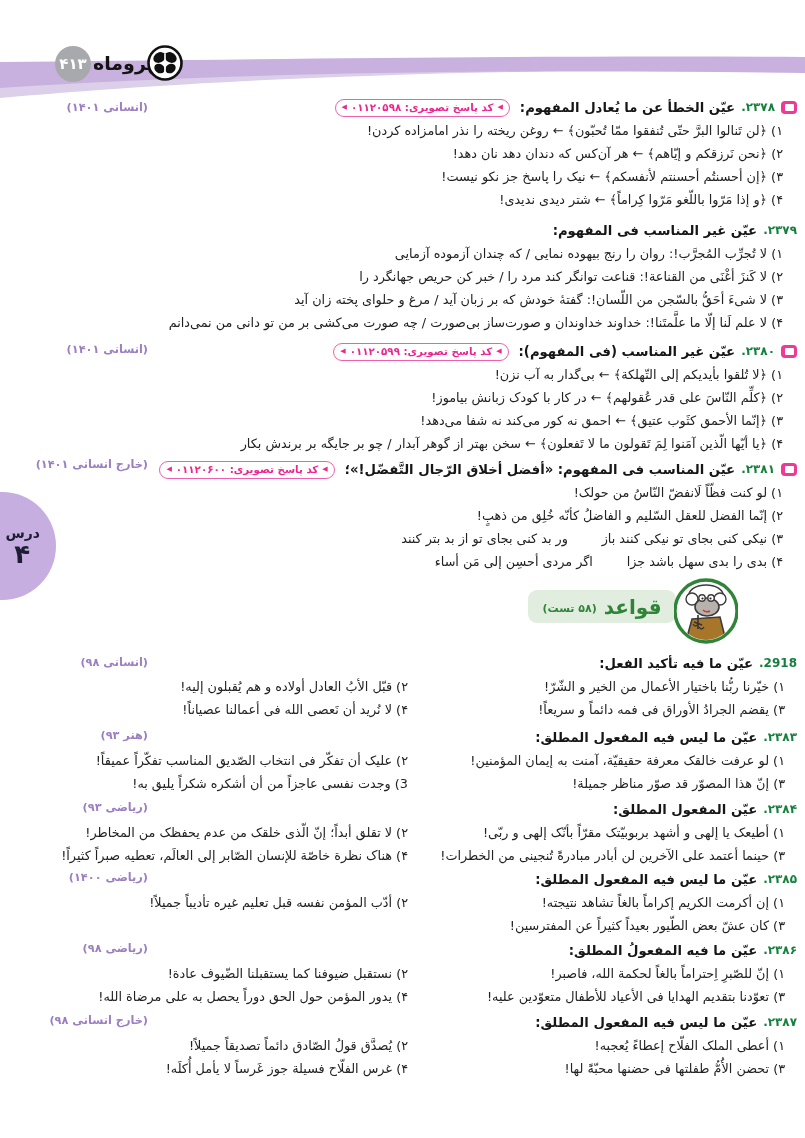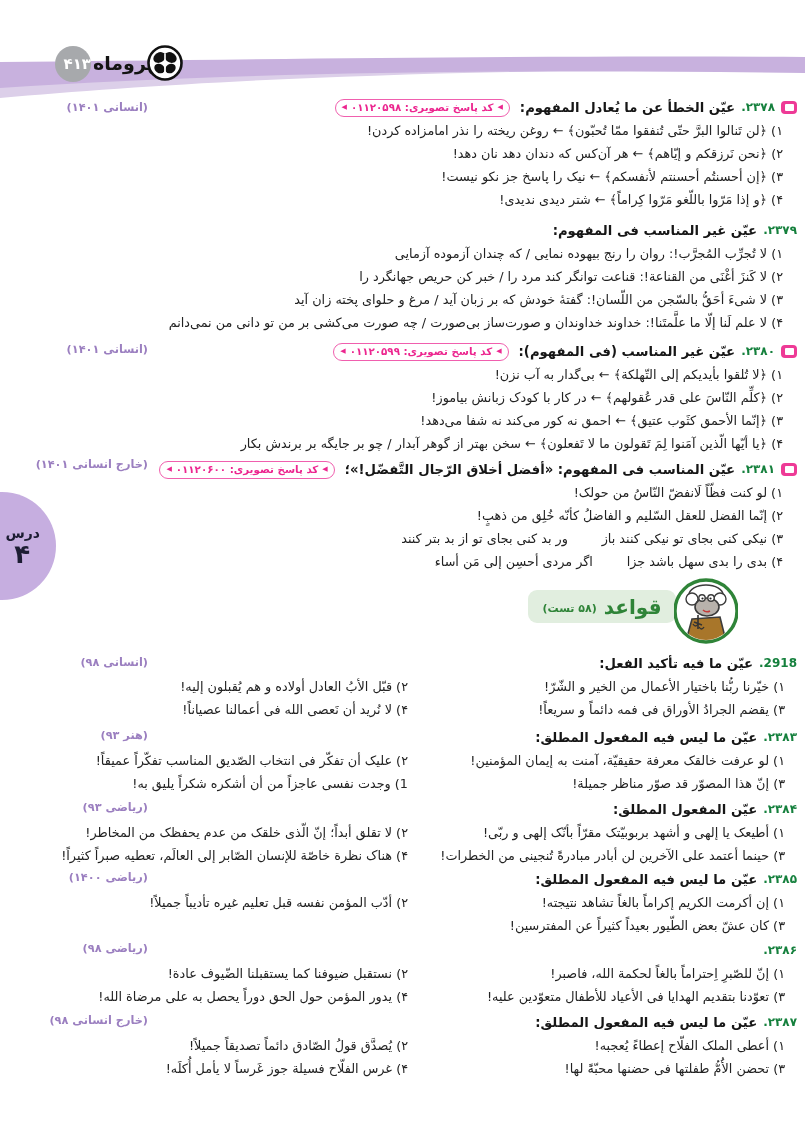--- a/index.html
+++ b/index.html
@@ -4,21 +4,21 @@
 <style>
   html,body{margin:0;padding:0;}
   body{
     width:805px;height:1138px;position:relative;background:#ffffff;
     font-family:"DejaVu Sans",sans-serif;color:#1d1d1f;overflow:hidden;
   }
   
   .ribbon-svg{position:absolute;top:0;left:0;}
   .page-circle{
     position:absolute;left:55px;top:46px;width:36px;height:36px;border-radius:50%;
-    background:#a7a9ac;color:#fff;display:flex;align-items:center;justify-content:flex-end;
+    background:#a7a9ac;color:#fff;display:flex;align-items:center;justify-content:center;
     font-size:15px;font-weight:bold;z-index:4;
   }
   .brand-text{
     position:absolute;left:93px;top:52px;font-size:19px;font-weight:bold;color:#141414;
     z-index:4;direction:rtl;
   }
   .butterfly{position:absolute;left:146px;top:44px;z-index:4;}
   
   .lesson-tab{
     position:absolute;left:-52px;top:492px;width:108px;height:108px;border-radius:50%;
@@ -232,21 +232,21 @@
       </div>
     <div class="g-cell-l">
         <div class="opt">۲) علیک أن تفکّر فی انتخاب الصّدیق المناسب تفکّراً عمیقاً!</div>
       </div>
   </div>
   <div class="g-row">
     <div class="g-cell-r">
         <div class="opt">۳) إنّ هذا المصوّر قد صوّر مناظر جمیلة!</div>
       </div>
     <div class="g-cell-l">
-        <div class="opt">1) وجدت نفسی عاجزاً من أن أشکره شکراً یلیق به!</div>
+        <div class="opt">3) وجدت نفسی عاجزاً من أن أشکره شکراً یلیق به!</div>
       </div>
   </div>
 </div>
 
 <div class="gq" style="top:798px">
   <div class="q-head">
     <span class="q-num">۲۳۸۴.</span>
     <span class="q-stem"><span>عیّن المفعول المطلق:</span><span class="u"></span><span></span></span>
   </div>
   <div class="g-row">
@@ -283,20 +283,21 @@
   <div class="g-row">
     <div class="g-cell-r">
         <div class="opt">۳) کان عشّ بعض الطّیور بعیداً کثیراً عن المفترسین!</div>
       </div>
   </div>
 </div>
 
 <div class="gq" style="top:939px">
   <div class="q-head">
     <span class="q-num">۲۳۸۶.</span>
+    <span class="q-stem"><span>عیّن ما فیه المفعولُ المطلق:</span><span class="u"></span><span></span></span>
   </div>
   <div class="g-row">
     <div class="g-cell-r">
         <div class="opt">۱) إنّ للصّبرِ اِحتراماً بالغاً لحکمة الله، فاصبر!</div>
       </div>
     <div class="g-cell-l">
         <div class="opt">۲) نستقبل ضیوفنا کما یستقبلنا الضّیوف عادة!</div>
       </div>
   </div>
   <div class="g-row">

